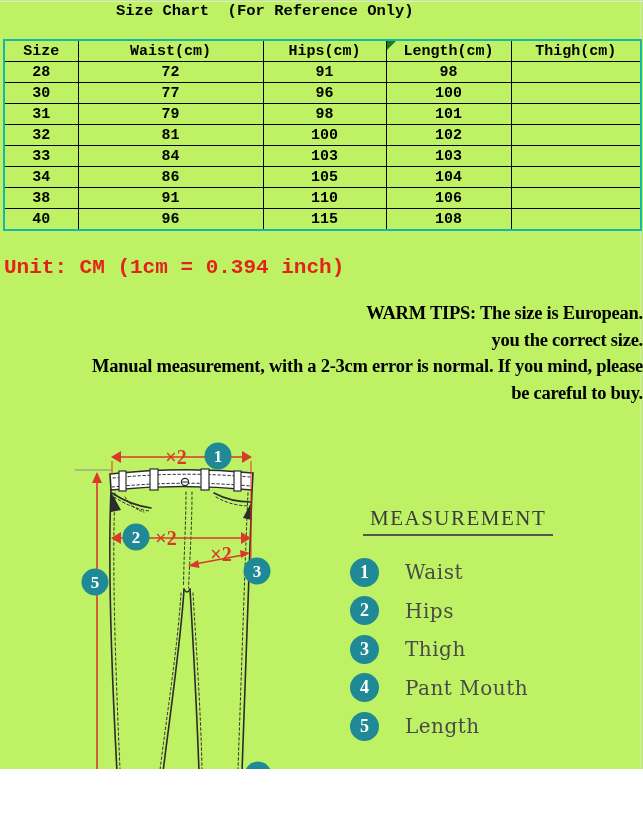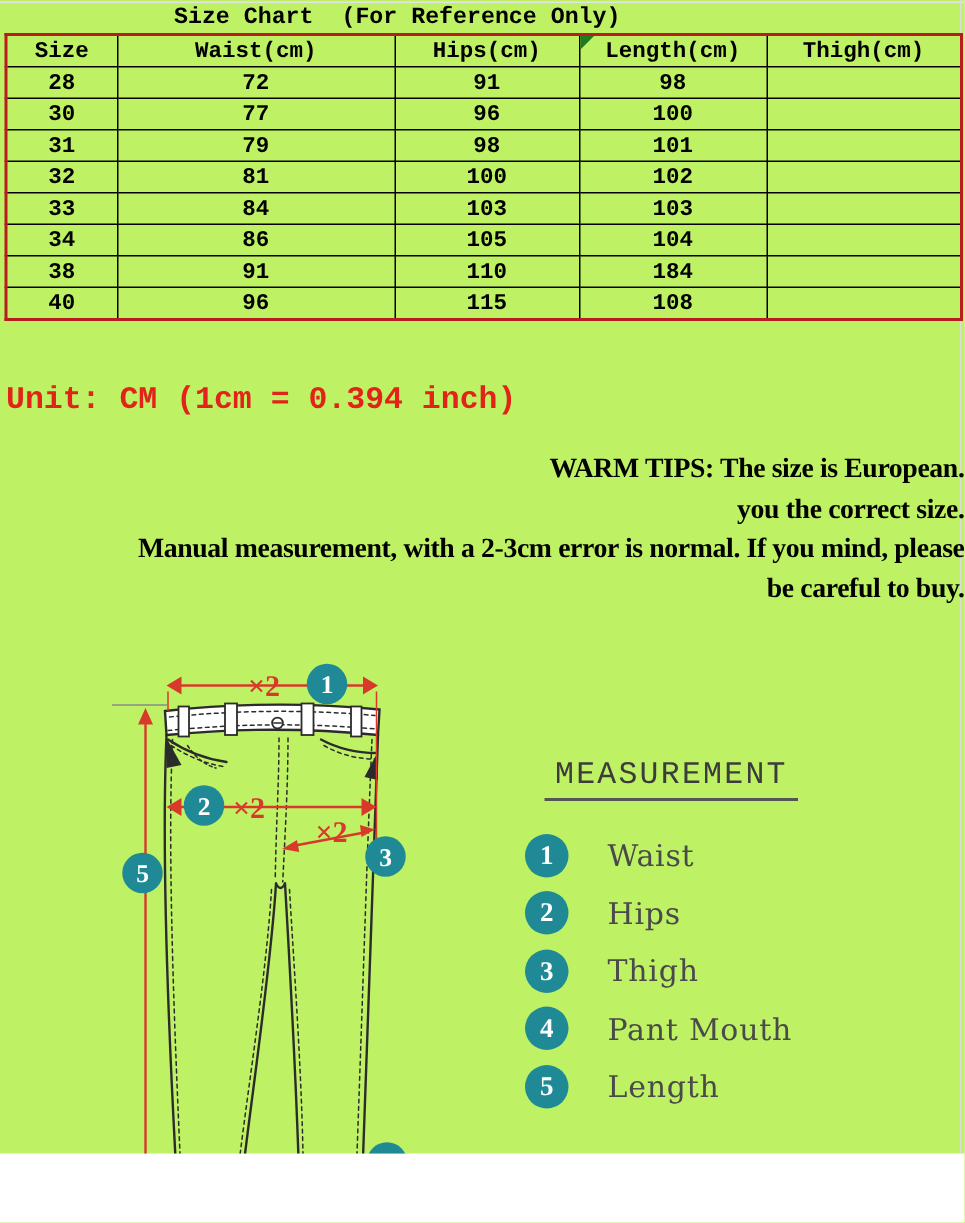--- a/index.html
+++ b/index.html
@@ -20,21 +20,21 @@
   
   table.size-table{
     position:absolute;top:22px;left:3px;width:637px;
     border-collapse:collapse;table-layout:fixed;
     font-family:"Liberation Mono",monospace;font-weight:bold;font-size:15px;color:#000;
   }
   table.size-table th,table.size-table td{
     border:1px solid #000;height:20px;padding:0;text-align:center;vertical-align:middle;
     overflow:hidden;position:relative;font-weight:bold;
   }
-  table.size-table{border:2px solid #b91c1c;}
+  table.size-table{border:2px solid #14b8a6;margin-top:17px;}
   th.flag::before{
     content:"";position:absolute;top:0;left:0;width:0;height:0;
     border-top:9px solid #1c7d1c;border-right:9px solid transparent;
   }
 
   
   .unit-note{
     position:absolute;top:256px;left:4px;
     font-family:"Liberation Mono",monospace;font-weight:bold;font-size:21px;color:#e2231a;
     white-space:pre;
@@ -47,21 +47,21 @@
     letter-spacing:-0.25px;line-height:26.5px;color:#000;text-align:right;
   }
   .tips .tip-line{white-space:nowrap;}
 
   
   svg.diagram{position:absolute;left:0;top:430px;}
 
   
   .legend{position:absolute;left:345px;top:506px;width:294px;}
   .legend-title{
-    font-family:Liberation Mono, monospace;font-size:21px;color:#3c3c3c;letter-spacing:1.5px;
+    font-family:Liberation Serif, serif;font-size:21px;color:#3c3c3c;letter-spacing:1.5px;
     width:fit-content;margin-left:18px;padding:0 7px 3px 7px;border-bottom:2px solid #555;text-align:center;
   }
   .legend-list{margin-top:17px;}
   .legend-row{display:flex;align-items:center;height:38.5px;}
   .legend-row .badge{
     flex:0 0 auto;width:29px;height:29px;margin-left:5px;border-radius:50%;
     background:#1f8a96;color:#fff;font-family:"Liberation Serif",serif;font-weight:bold;
     font-size:18px;line-height:29px;text-align:center;
   }
   .legend-row .legend-label{
@@ -135,21 +135,21 @@
           <td>34</td>
           <td>86</td>
           <td>105</td>
           <td>104</td>
           <td></td>
         </tr>
         <tr>
           <td>38</td>
           <td>91</td>
           <td>110</td>
-          <td>184</td>
+          <td>106</td>
           <td></td>
         </tr>
         <tr>
           <td>40</td>
           <td>96</td>
           <td>115</td>
           <td>108</td>
           <td></td>
         </tr>
       </tbody>

